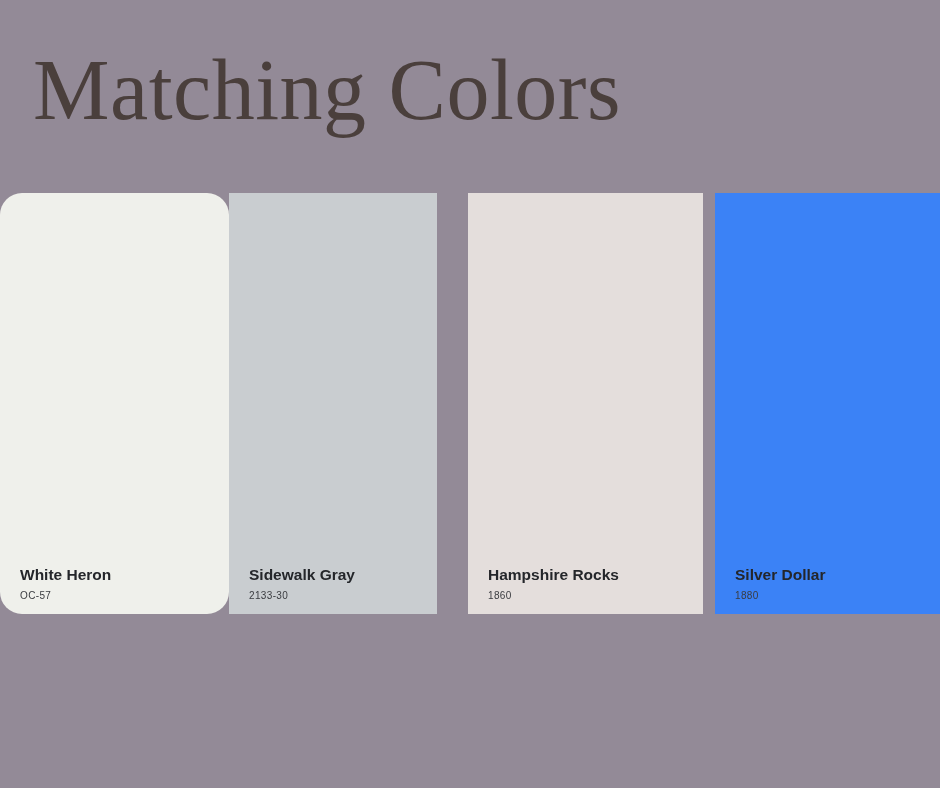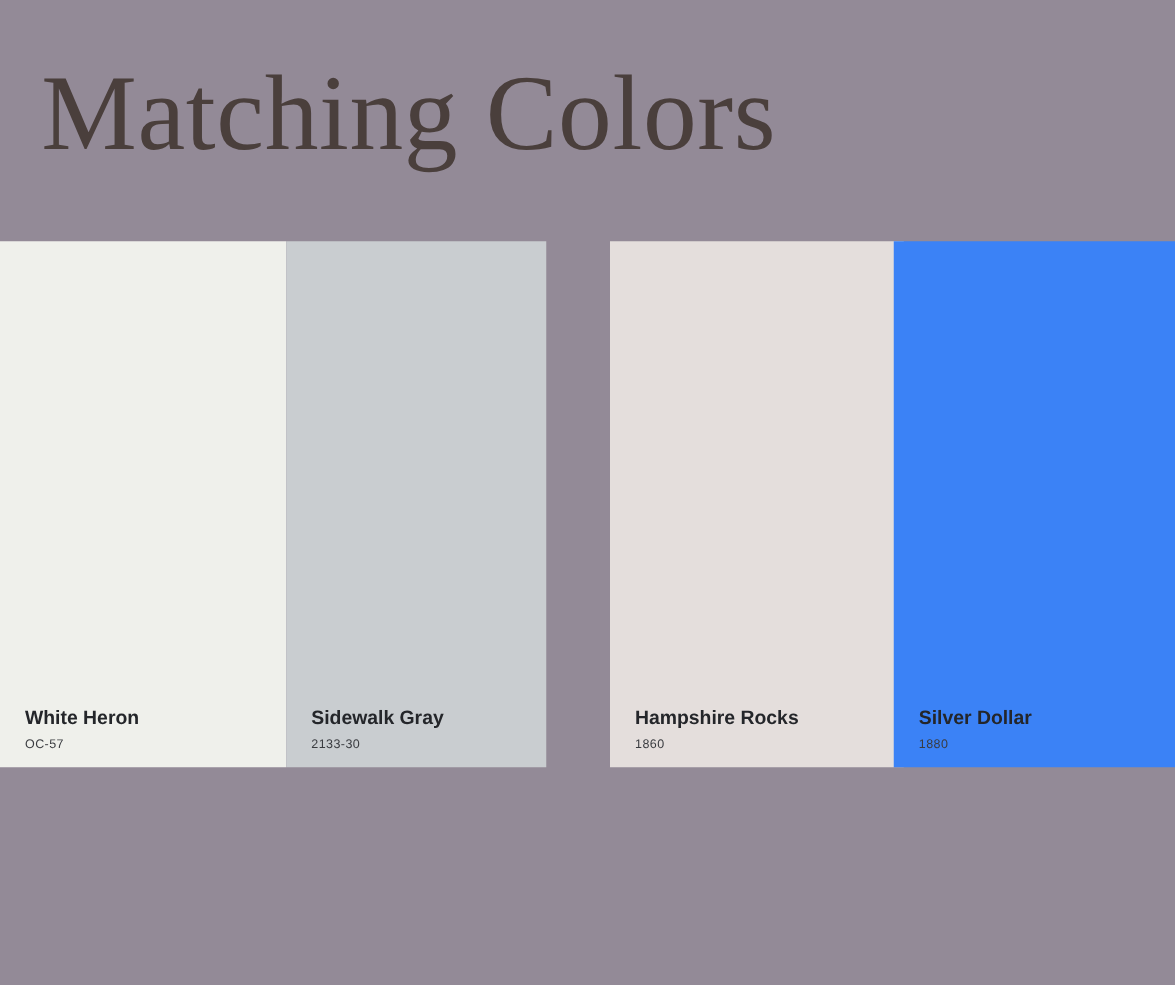--- a/index.html
+++ b/index.html
@@ -57,21 +57,21 @@
 
   .swatch {
     position: absolute;
     top: 0;
     height: 421px;
     box-sizing: border-box;
   }
 
   .swatch-1 { left: 0px;   width: 229px; }
   .swatch-2 { left: 229px; width: 208px; }
-  .swatch-3 { left: 488px; width: 235px; }
+  .swatch-3 { left: 468px; width: 235px; }
   .swatch-4 { left: 715px; width: 225px; }
 
   .swatch-labels {
     position: absolute;
     left: 20px;
     bottom: 12px;
     right: 8px;
   }
   .swatch-name {
     display: block;
@@ -108,21 +108,21 @@
 <body style="background: rgb(147, 138, 151);">
 
 <div class="poster" style="background: rgb(147, 138, 151);">
 
   <div class="header" style="background: rgb(147, 138, 151);">
     <h1 class="poster-title" style="color: rgb(74, 63, 60);">Matching Colors</h1>
   </div>
 
   <div class="swatch-band">
 
-    <div class="swatch swatch-1" style="background-color: rgb(239, 240, 235);">
+    <div class="swatch swatch-1" style="background-color: rgb(239, 240, 235); border-radius: 22px;">
       <div class="swatch-labels">
         <span class="swatch-name">White Heron</span>
         <span class="swatch-code">OC-57</span>
       </div>
     </div>
 
     <div class="swatch swatch-2" style="background-color: rgb(201, 205, 208);">
       <div class="swatch-labels">
         <span class="swatch-name">Sidewalk Gray</span>
         <span class="swatch-code">2133-30</span>

